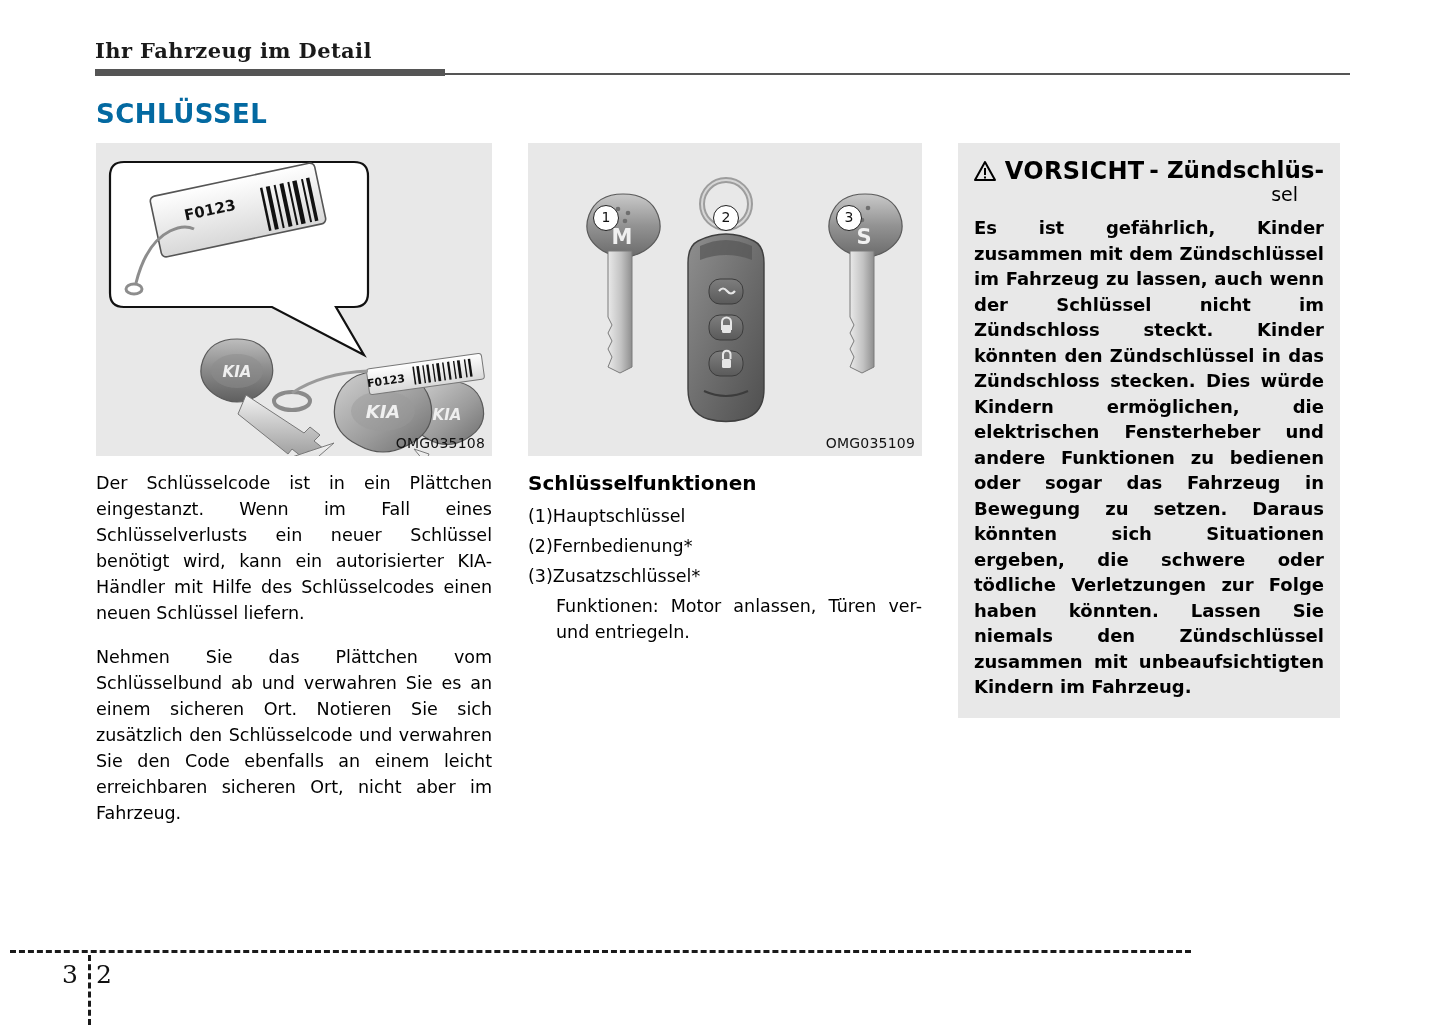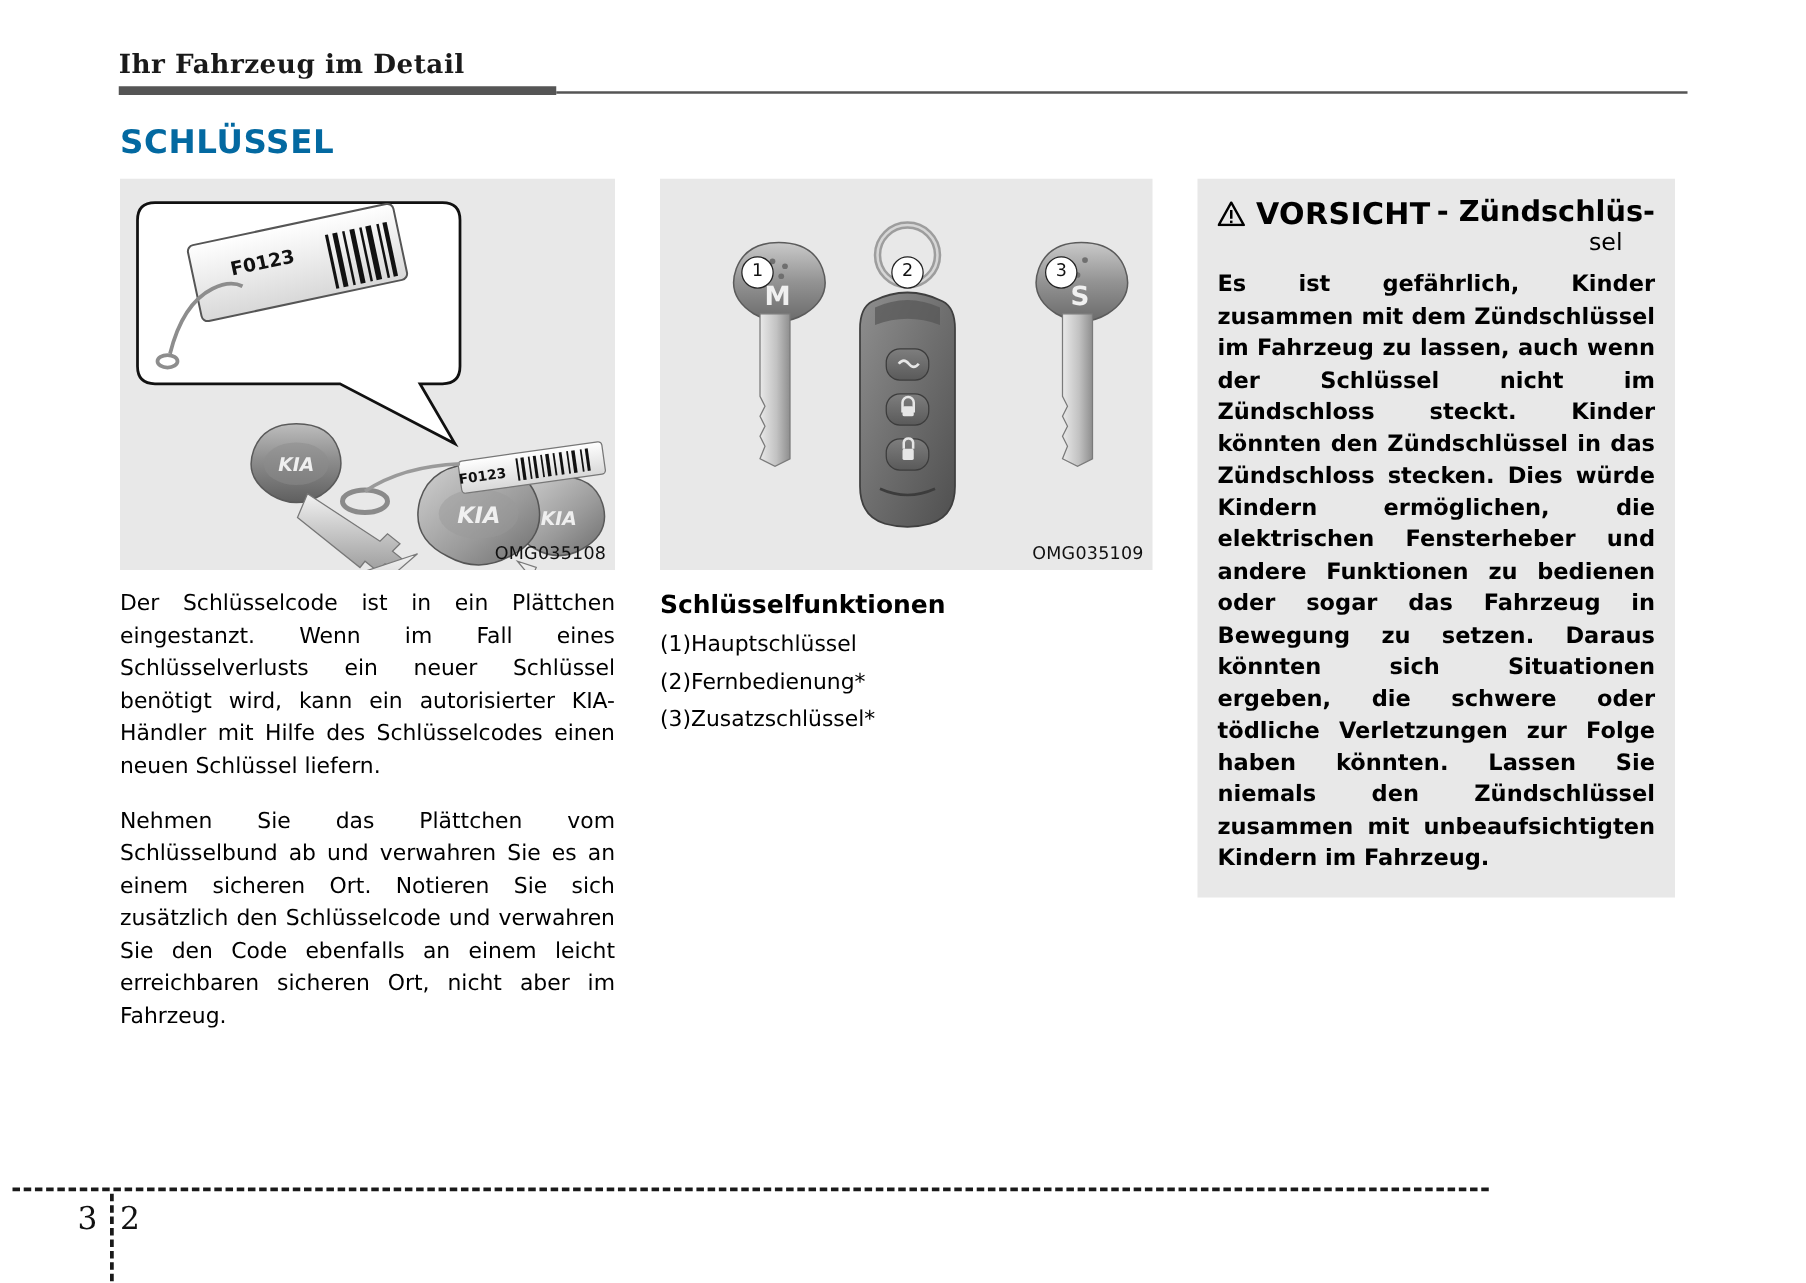--- a/index.html
+++ b/index.html
@@ -426,20 +426,21 @@
 
   <div class="num-item">
     <span class="num">(2)</span>
     <span class="lbl">Fernbedienung*</span>
   </div>
 
   <div class="num-item">
     <span class="num">(3)</span>
     <span class="lbl">Zusatzschlüssel*</span>
   </div>
+  <div class="func-text">Funktionen: Motor anlassen, Türen ver- und entriegeln.</div>
 </div>
 
 <div class="col col-3">
   <div class="caution-box">
     <div class="caution-head">
       <span class="warn-icon">
         <svg width="22" height="20" viewBox="0 0 22 20" aria-hidden="true">
           <path d="M11 1 L21 19 L1 19 Z" fill="none" stroke="#000" stroke-width="2" stroke-linejoin="round"></path>
           <rect x="10" y="7" width="2" height="7" fill="#000"></rect>
           <rect x="10" y="15.5" width="2" height="2" fill="#000"></rect>

